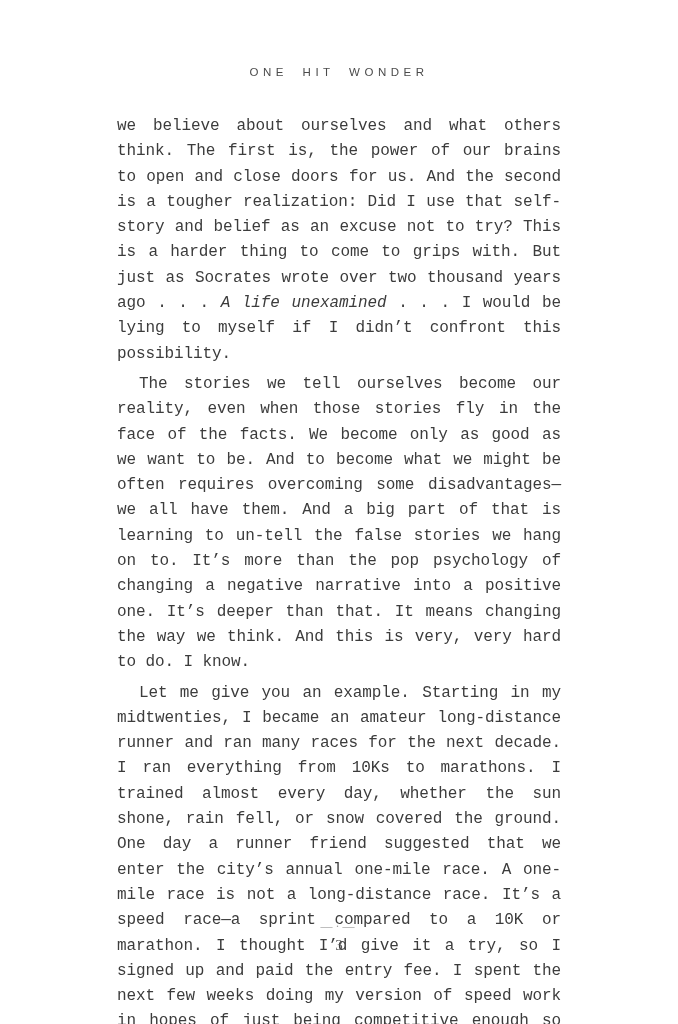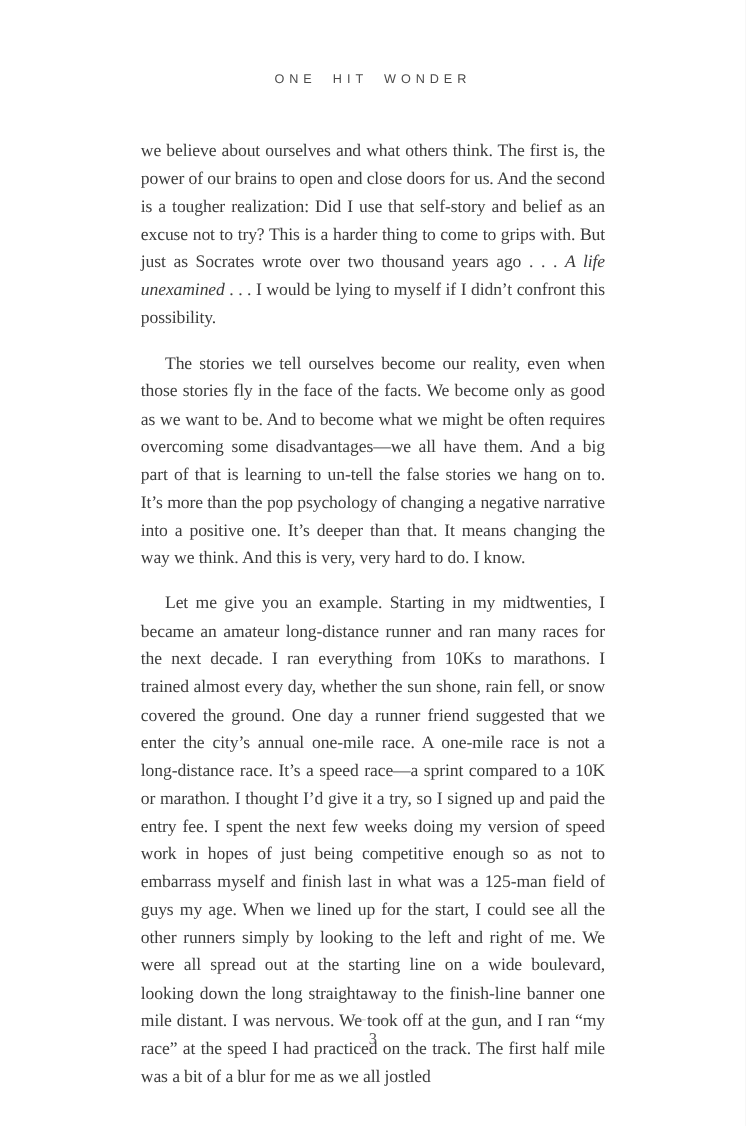--- a/index.html
+++ b/index.html
@@ -34,22 +34,23 @@
     top: 109px;
     left: 112px;
     width: 454px;
     color: #3c3c3c;
     font-size: 16px;
     line-height: 25.3px;
     text-align: justify;
     letter-spacing: -0.1px;
   }
   .body-text p {
-    margin: 16px;
+    margin: 5px;
     padding: 0;
+    font-family: Liberation Mono, monospace;
   }
   .body-text p.indent {
     text-indent: 22px;
   }
   .body-text em {
     font-style: italic;
   }
   .page-footer {
     position: absolute;
     top: 919px;

